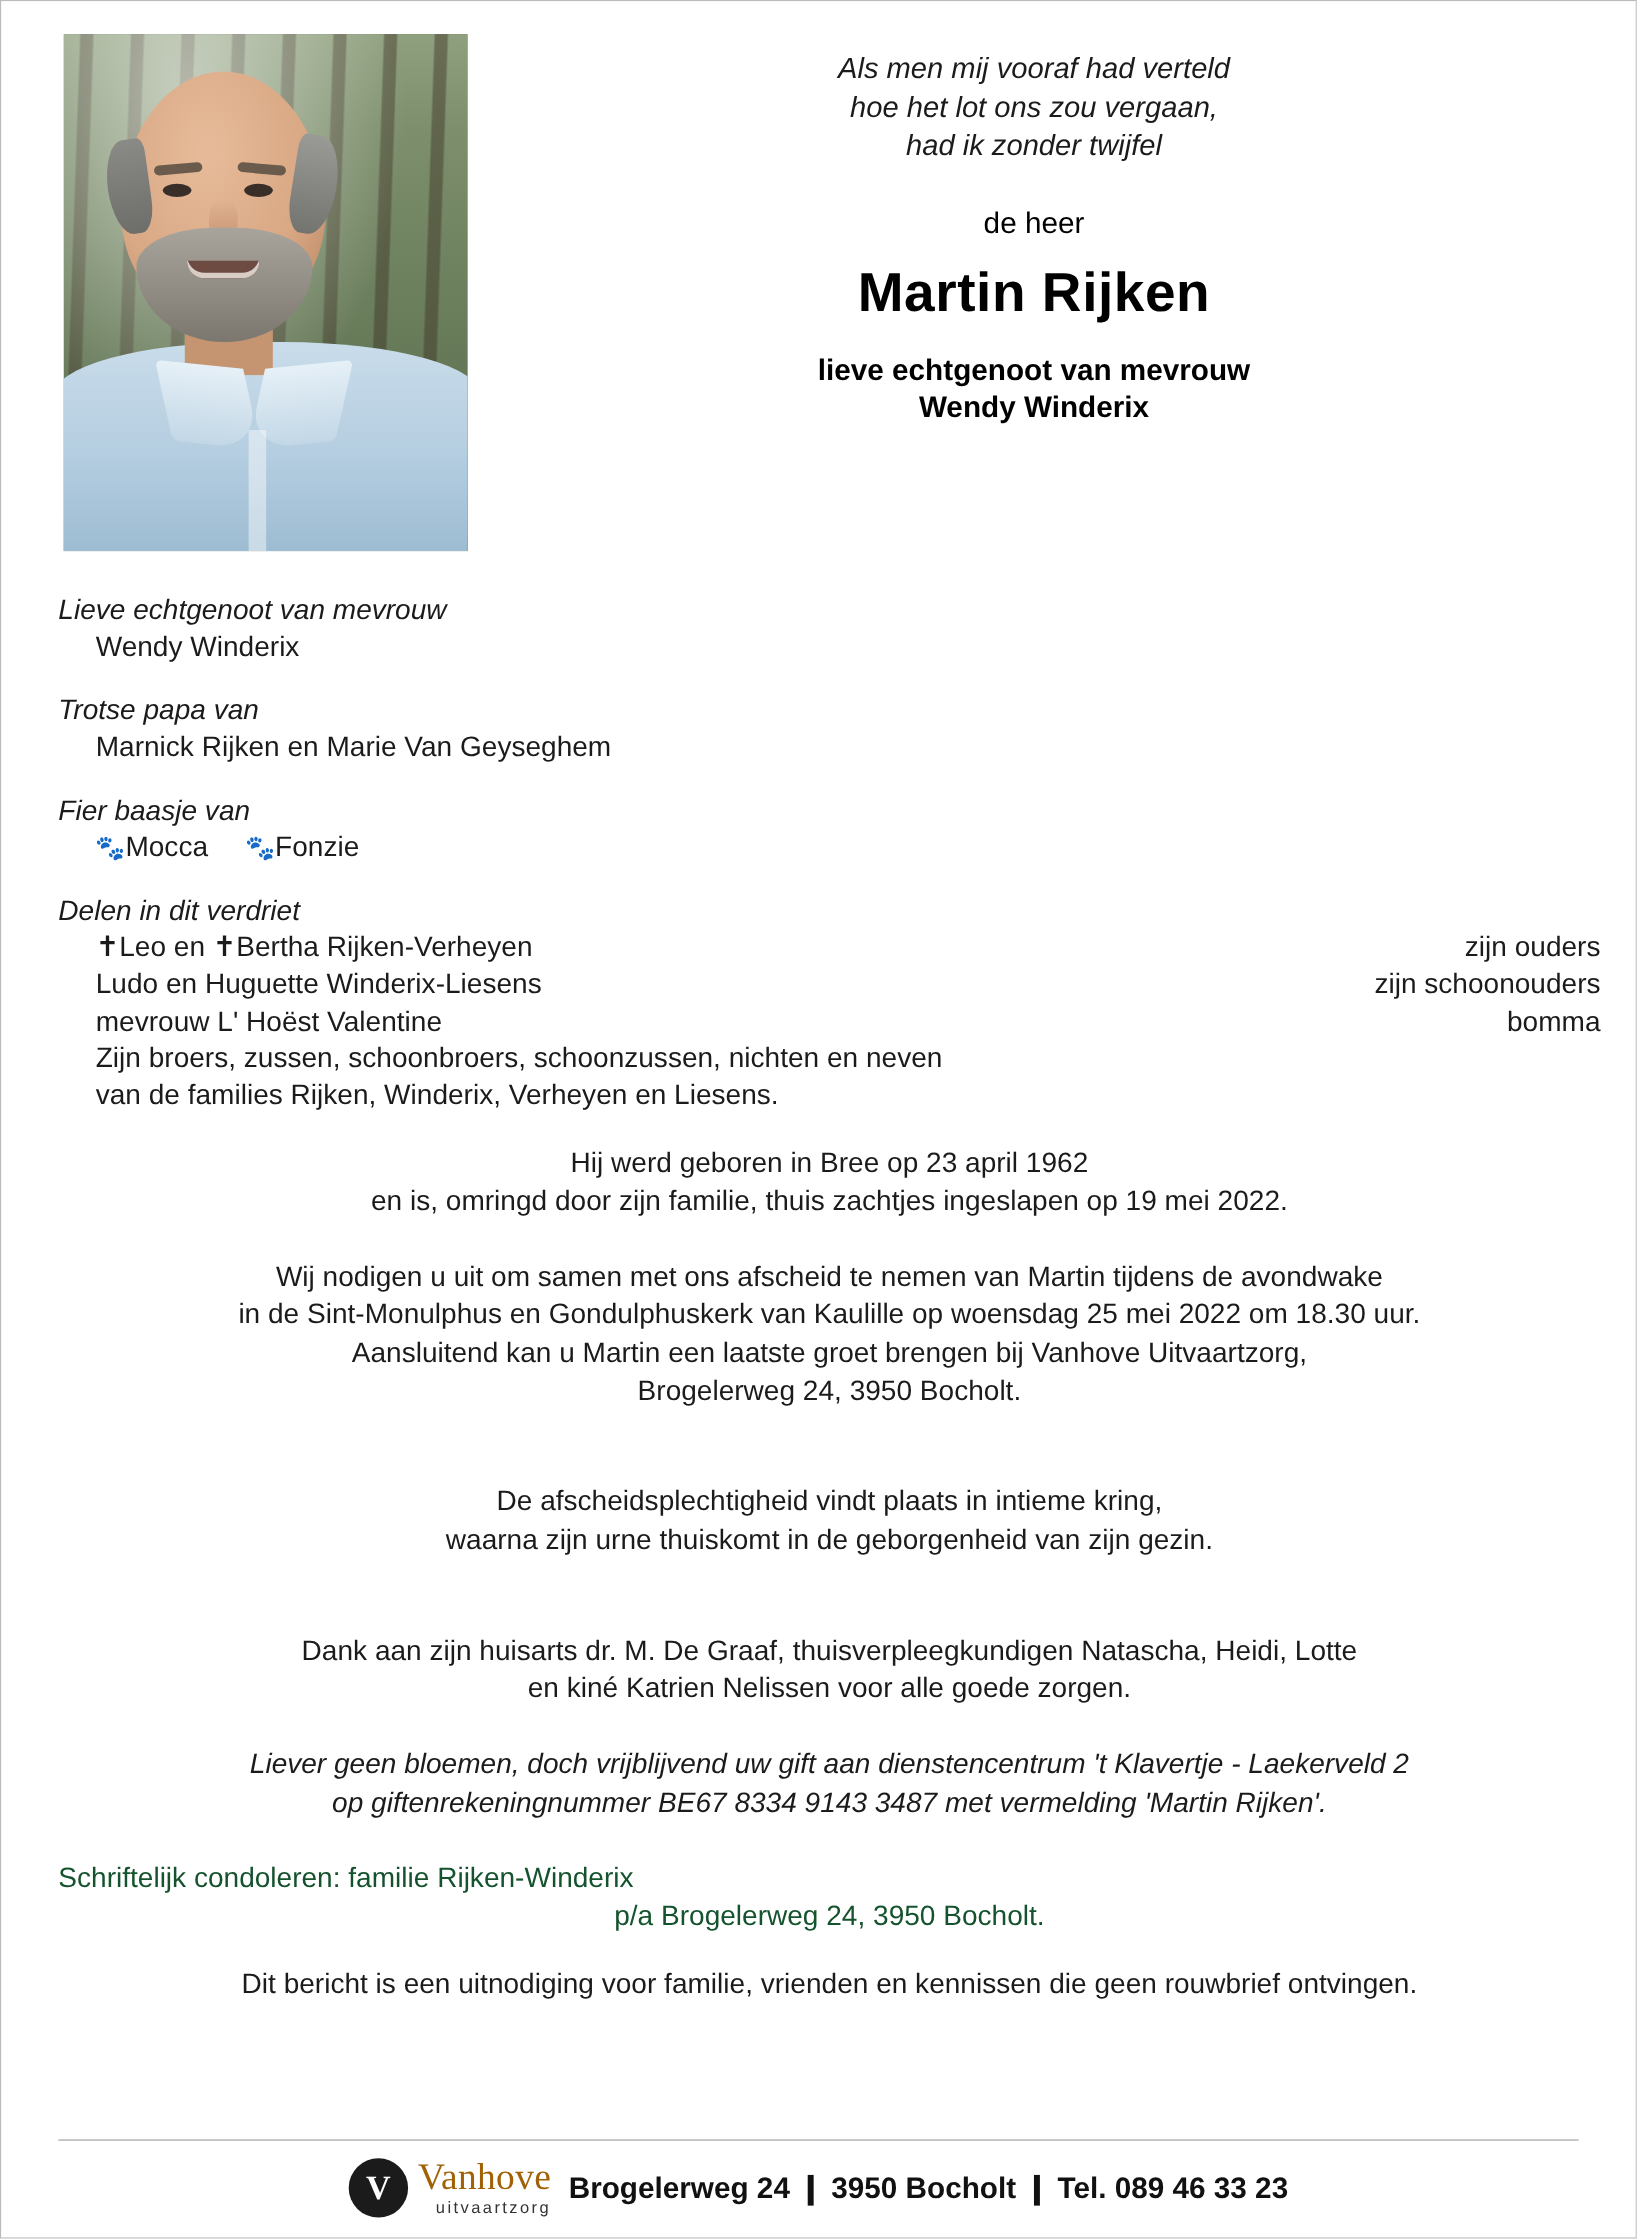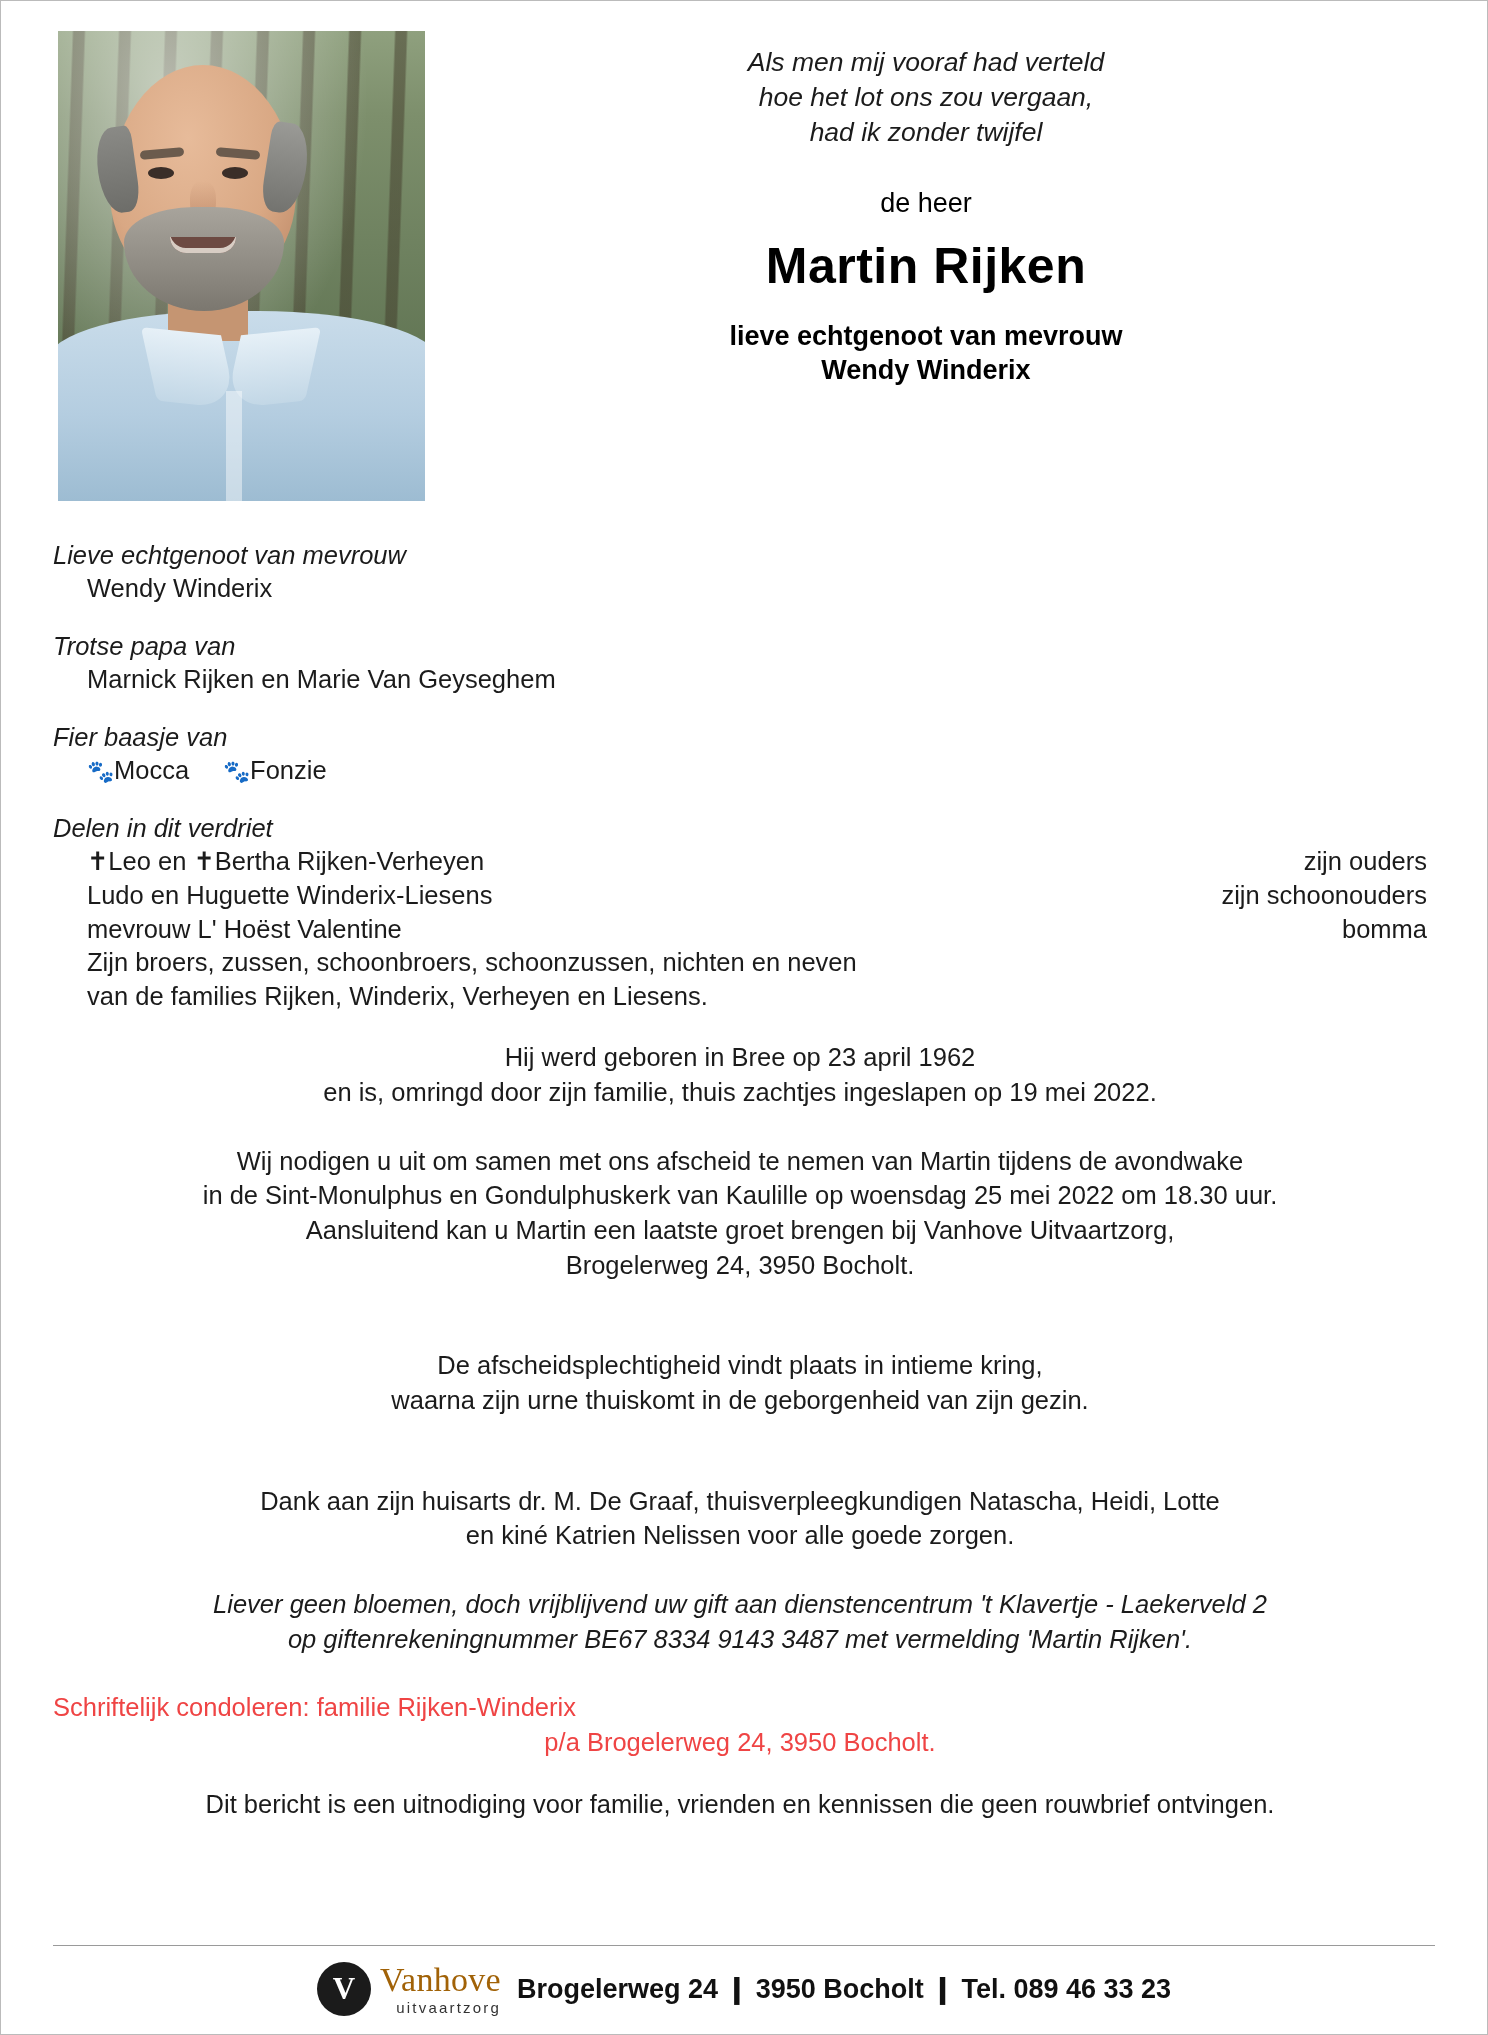--- a/index.html
+++ b/index.html
@@ -17,21 +17,21 @@
     height: 2035px;
     margin: 0 auto;
     background: #ffffff;
     border: 1px solid #bbbbbb;
     box-sizing: border-box;
     overflow: hidden;
   }
   .inner {
     position: absolute;
     left: 0; right: 0; top: 0;
-    padding: 30px 60px 0 52px;
+    padding: 30px 32px 0 52px;
   }
 
   
   .top {
     display: flex;
     align-items: flex-start;
   }
   .portrait-wrap {
     width: 372px;
     flex: 0 0 372px;
@@ -230,21 +230,21 @@
   }
   .gap-26 { margin-top: 26px; }
   .gap-34 { margin-top: 34px; }
   .gap-64 { margin-top: 66px; }
   .italic { font-style: italic; }
 
   .condo {
     margin-top: 34px;
     font-size: 25.5px;
     line-height: 1.36;
-    color: #ef4444;
+    color: #14532d;
   }
   .condo .l1 { text-align: left; }
   .condo .l2 { text-align: center; }
 
   .final {
     margin-top: 30px;
     text-align: center;
     font-size: 25.5px;
     color: #1b1b1b;
   }

